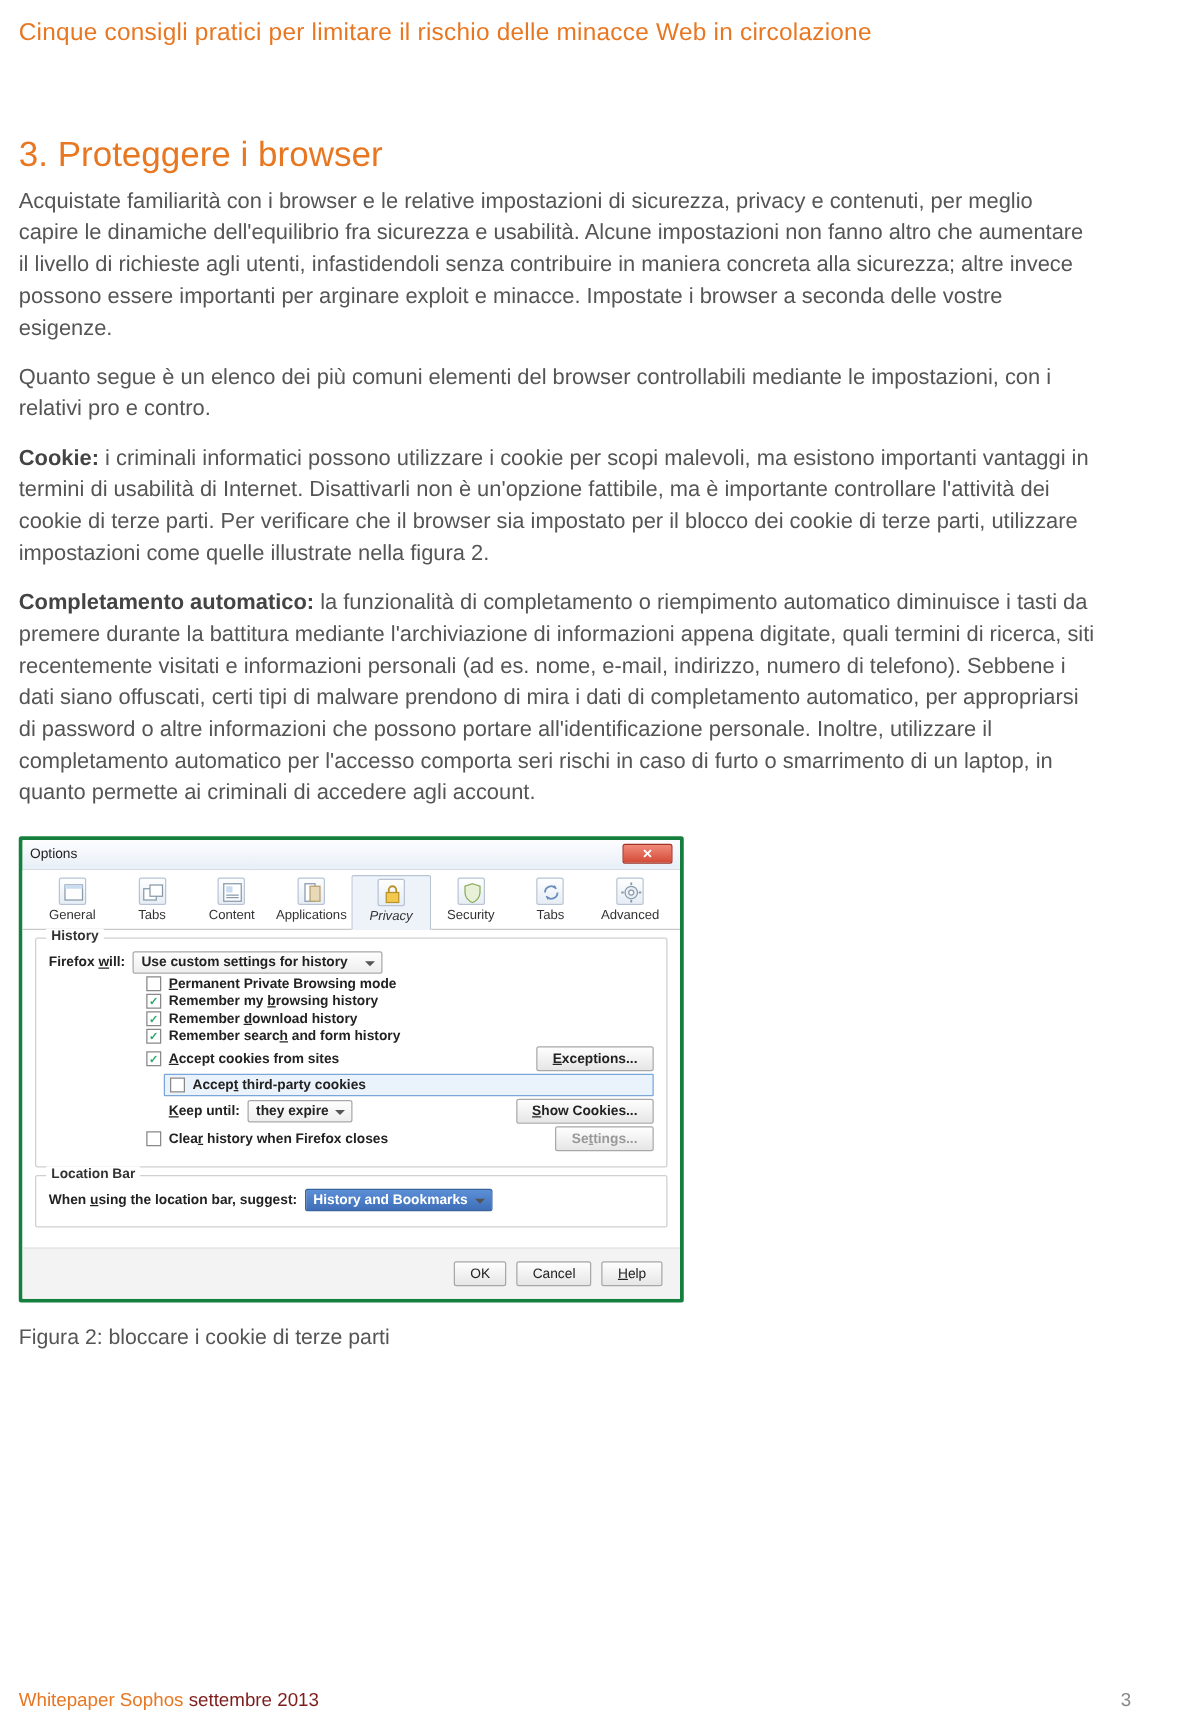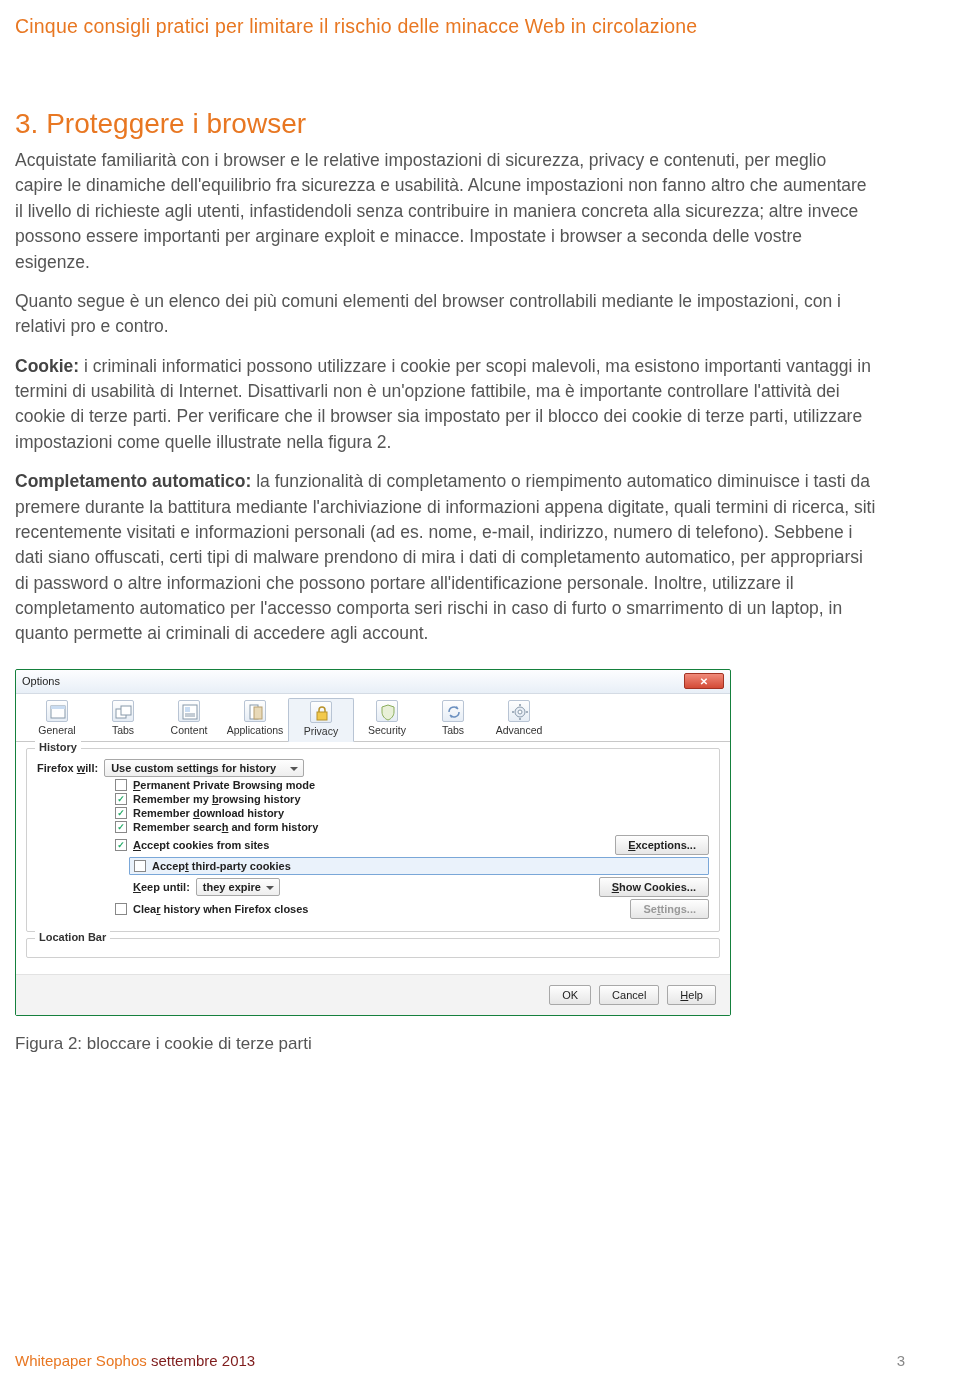--- a/index.html
+++ b/index.html
@@ -9,29 +9,29 @@
   .h2 { color: #e87722; font-size: 28px; font-weight: 300; margin-bottom: 8px; }
   .body p { font-size: 17.5px; line-height: 1.45; color: #555; margin-bottom: 14px; font-weight: 300; }
   .body strong { color: #444; font-weight: 600; }
   .caption { font-size: 17px; color: #555; font-weight: 300; margin-top: 18px; }
   .footer { position: absolute; left: 15px; right: 55px; bottom: 14px; font-size: 15px; font-weight: 300; }
   .footer .left { color: #e87722; }
   .footer .left .date { color: #7f1d1d; }
   .footer .pg { float: right; color: #888; }
 
   
-  .dialog { width: 716px; margin-top: 22px; border: 1px solid #15803d; background: #fdfdfd; font-family: Tahoma, "Segoe UI", sans-serif; font-size: 11px; color: #222; border-radius: 2px; }
+  .dialog { width: 532px; margin-top: 22px; border: 3px solid #15803d; background: #fdfdfd; font-family: Tahoma, "Segoe UI", sans-serif; font-size: 11px; color: #222; border-radius: 2px; }
   .titlebar { height: 24px; display: flex; align-items: center; padding: 0 6px; background: linear-gradient(#fdfdff,#e8eff7); border-bottom: 1px solid #d4dbe4; border-radius: 2px 2px 0 0; }
   .titlebar .ttl { flex: 1; }
   .titlebar .closebtn { width: 40px; height: 16px; background: linear-gradient(#f08a7a,#d34b36); border: 1px solid #a23324; border-radius: 2px; display:flex; align-items:center; justify-content:center; color:#fff; font-weight:bold; font-size:10px; }
   .tabstrip { display: flex; gap: 0; padding: 4px 8px 0 8px; border-bottom: 1px solid #c8c8c8; background: #fff; }
   .tabitem { width: 66px; text-align: center; padding: 2px 0 4px 0; cursor: default; }
   .tabitem .ic { width: 22px; height: 22px; margin: 0 auto 2px auto; border: 1px solid #b8c4d4; background: linear-gradient(#fefefe,#e6edf5); border-radius: 2px; position: relative; }
   .tabitem .lbl { font-size: 10.5px; color: #333; }
-  .tabitem.sel { background: #eef3f9; border: 1px solid #b8c4d4; border-bottom: 1px solid #eef3f9; border-radius: 2px 2px 0 0; margin-bottom: -1px; }
+  .tabitem.sel { background: #eef3f9; border: 1px solid #b8c4d4; border-bottom: 1px solid #eef3f9; border-radius: 2px 2px 0 0; margin-bottom: -1px; font-style: italic; }
   .ic svg { position:absolute; top:2px; left:2px; }
 
   .panel { padding: 6px 10px 10px 10px; background: #fff; font-weight: bold; }
   .group { border: 1px solid #d0d0d0; border-radius: 2px; margin-bottom: 6px; padding: 8px 10px 10px 10px; position: relative; }
   .group .legend { position: absolute; top: -8px; left: 8px; background: #fff; padding: 0 4px; font-size: 11px; color: #333; }
   .row { display: flex; align-items: center; gap: 6px; margin: 2px 0; }
   .row.indent { margin-left: 78px; }
   .row.indent2 { margin-left: 96px; }
   .row .spacer { flex: 1; }
   .chk { width: 12px; height: 12px; border: 1px solid #888; background: #fff; display:inline-flex; align-items:center; justify-content:center; font-size:9px; color:#2a6; }
@@ -191,20 +191,24 @@
           <div class="row indent">
             <span class="chk"></span>
             <span>Clea<span class="underline-letter">r</span> history when Firefox closes</span>
             <span class="spacer"></span>
             <span class="btn dis">Se<span class="underline-letter">t</span>tings...</span>
           </div>
         </div>
 
         <div class="group">
           <span class="legend">Location Bar</span>
+          <div class="row">
+            <span>When <span class="underline-letter">u</span>sing the location bar, suggest:</span>
+            <span class="sel-box" style="background:linear-gradient(#5b8fd6,#3e6fb8);color:#fff;border-color:#3a639c;min-width:150px">History and Bookmarks</span>
+          </div>
         </div>
       </div>
 
       <div class="dlg-foot">
         <span class="btn">OK</span>
         <span class="btn">Cancel</span>
         <span class="btn"><span class="underline-letter">H</span>elp</span>
       </div>
     </div>
 

